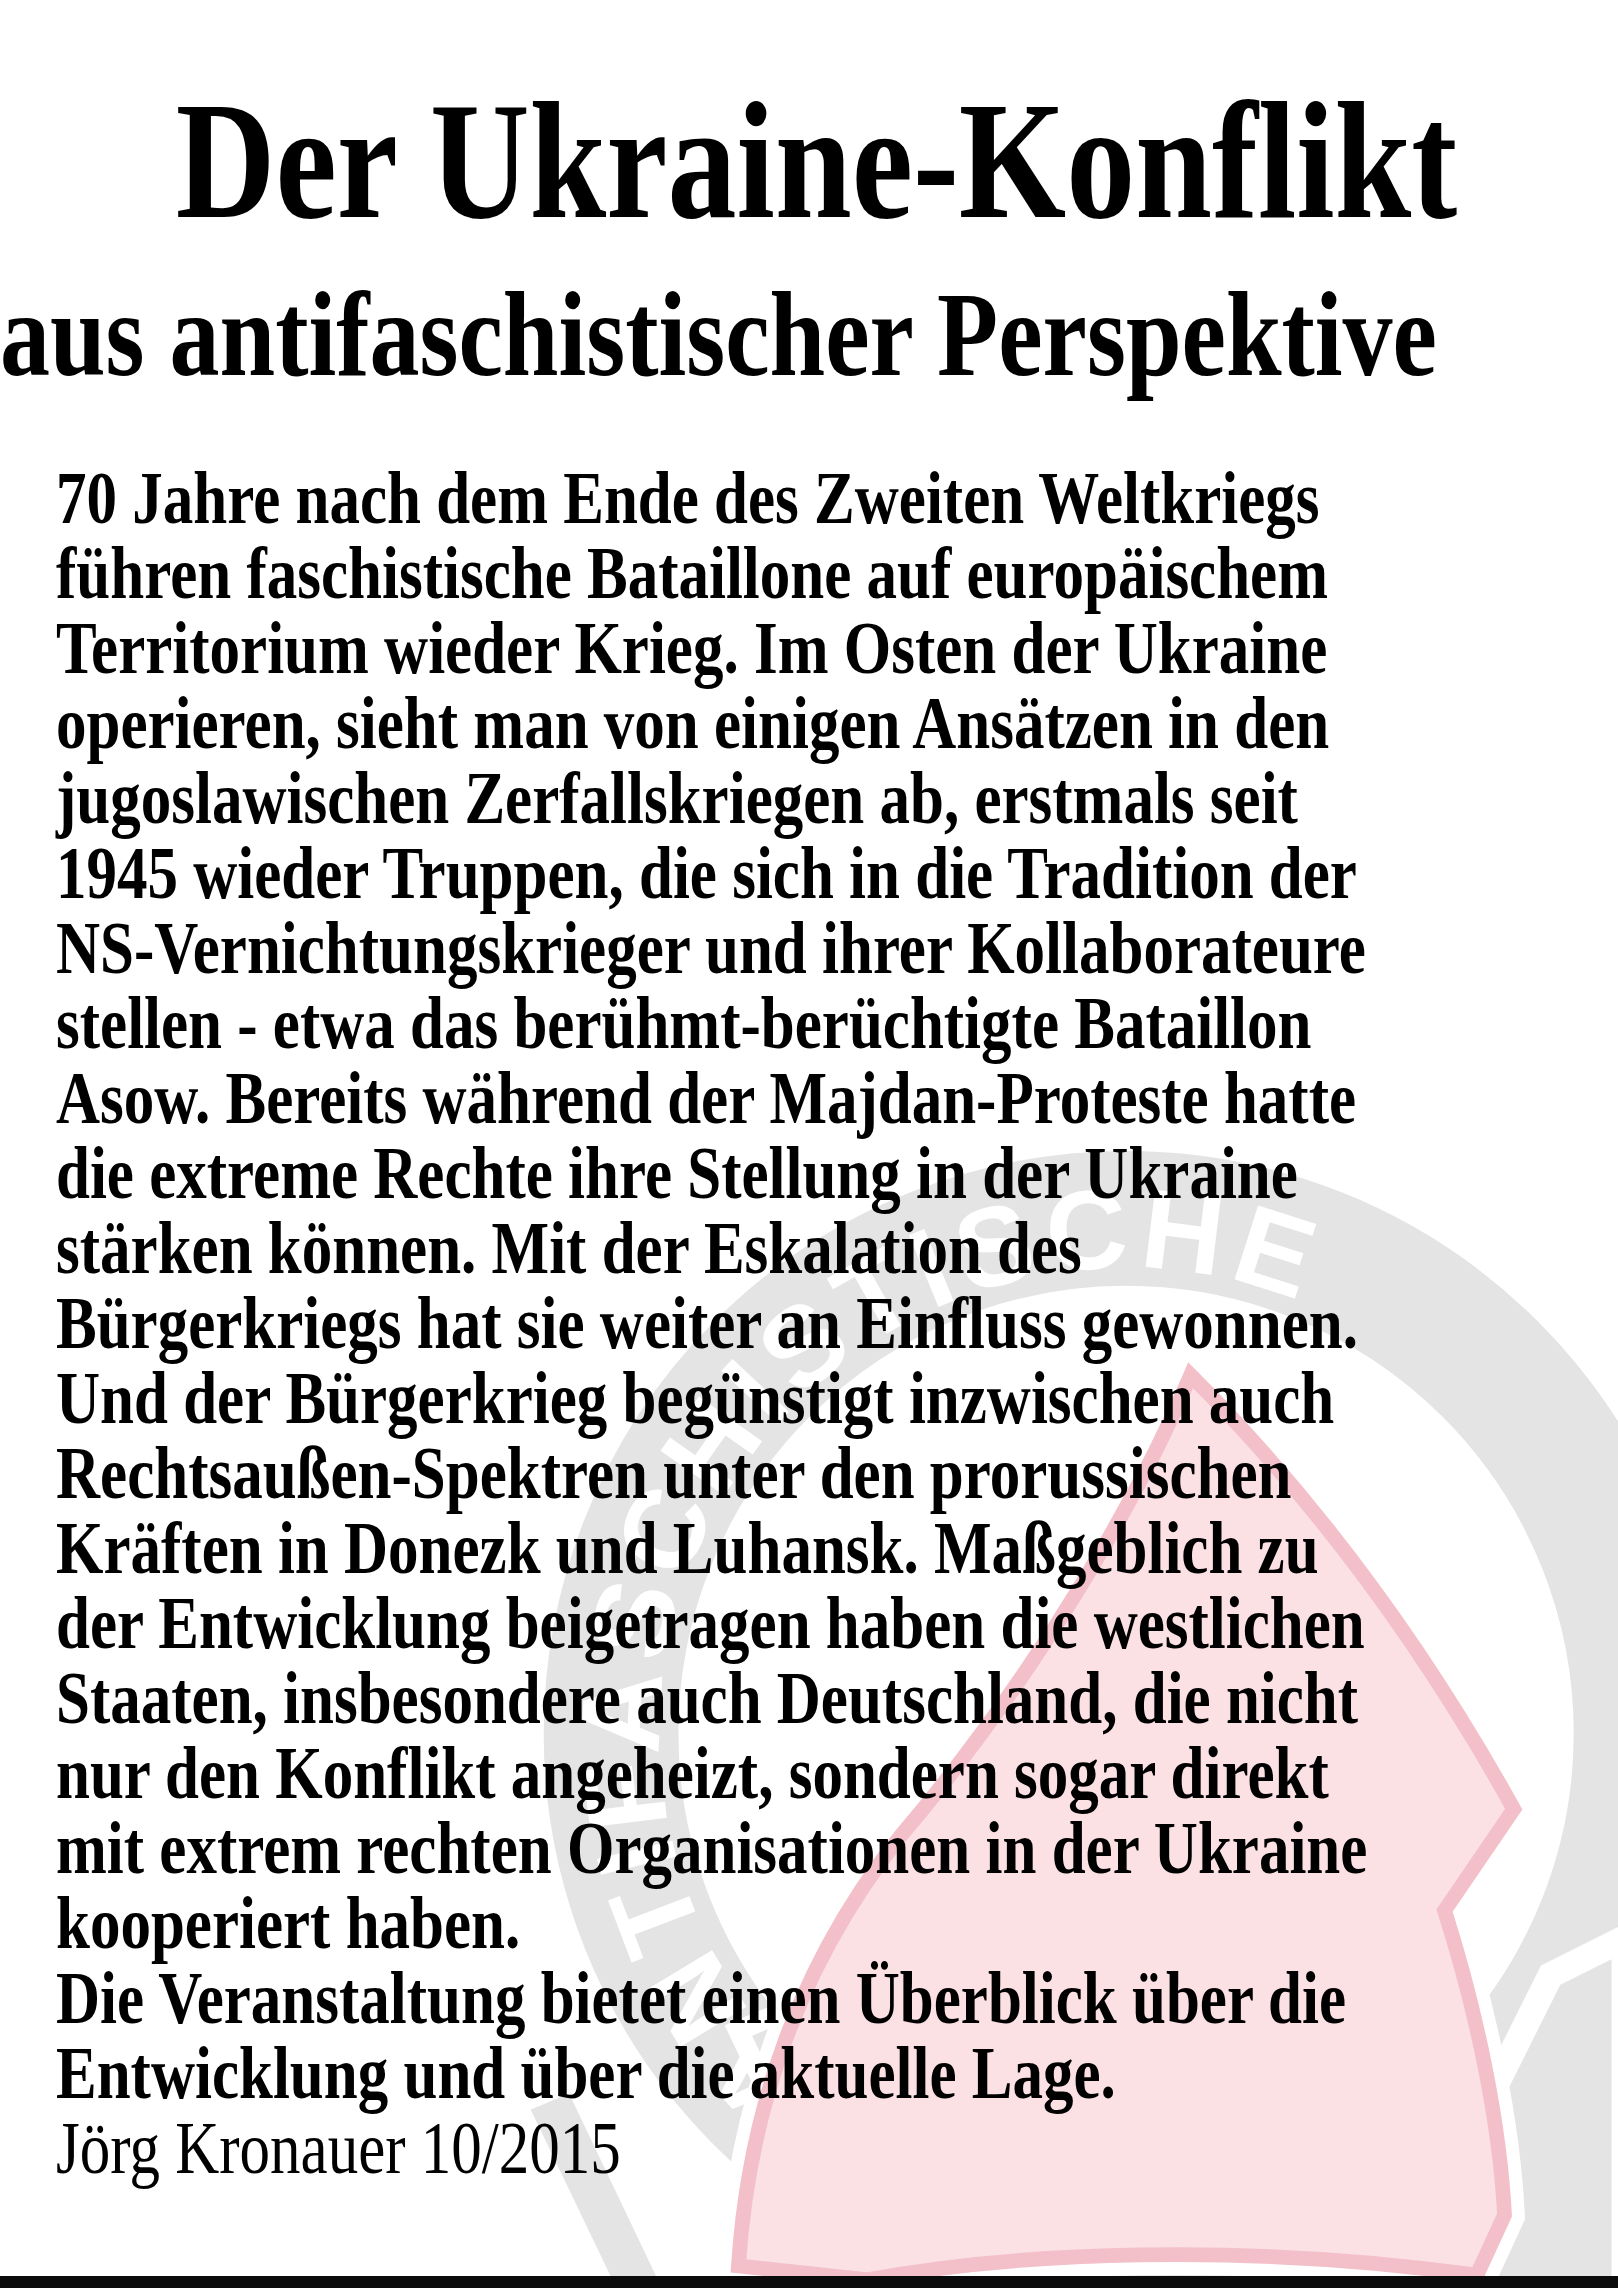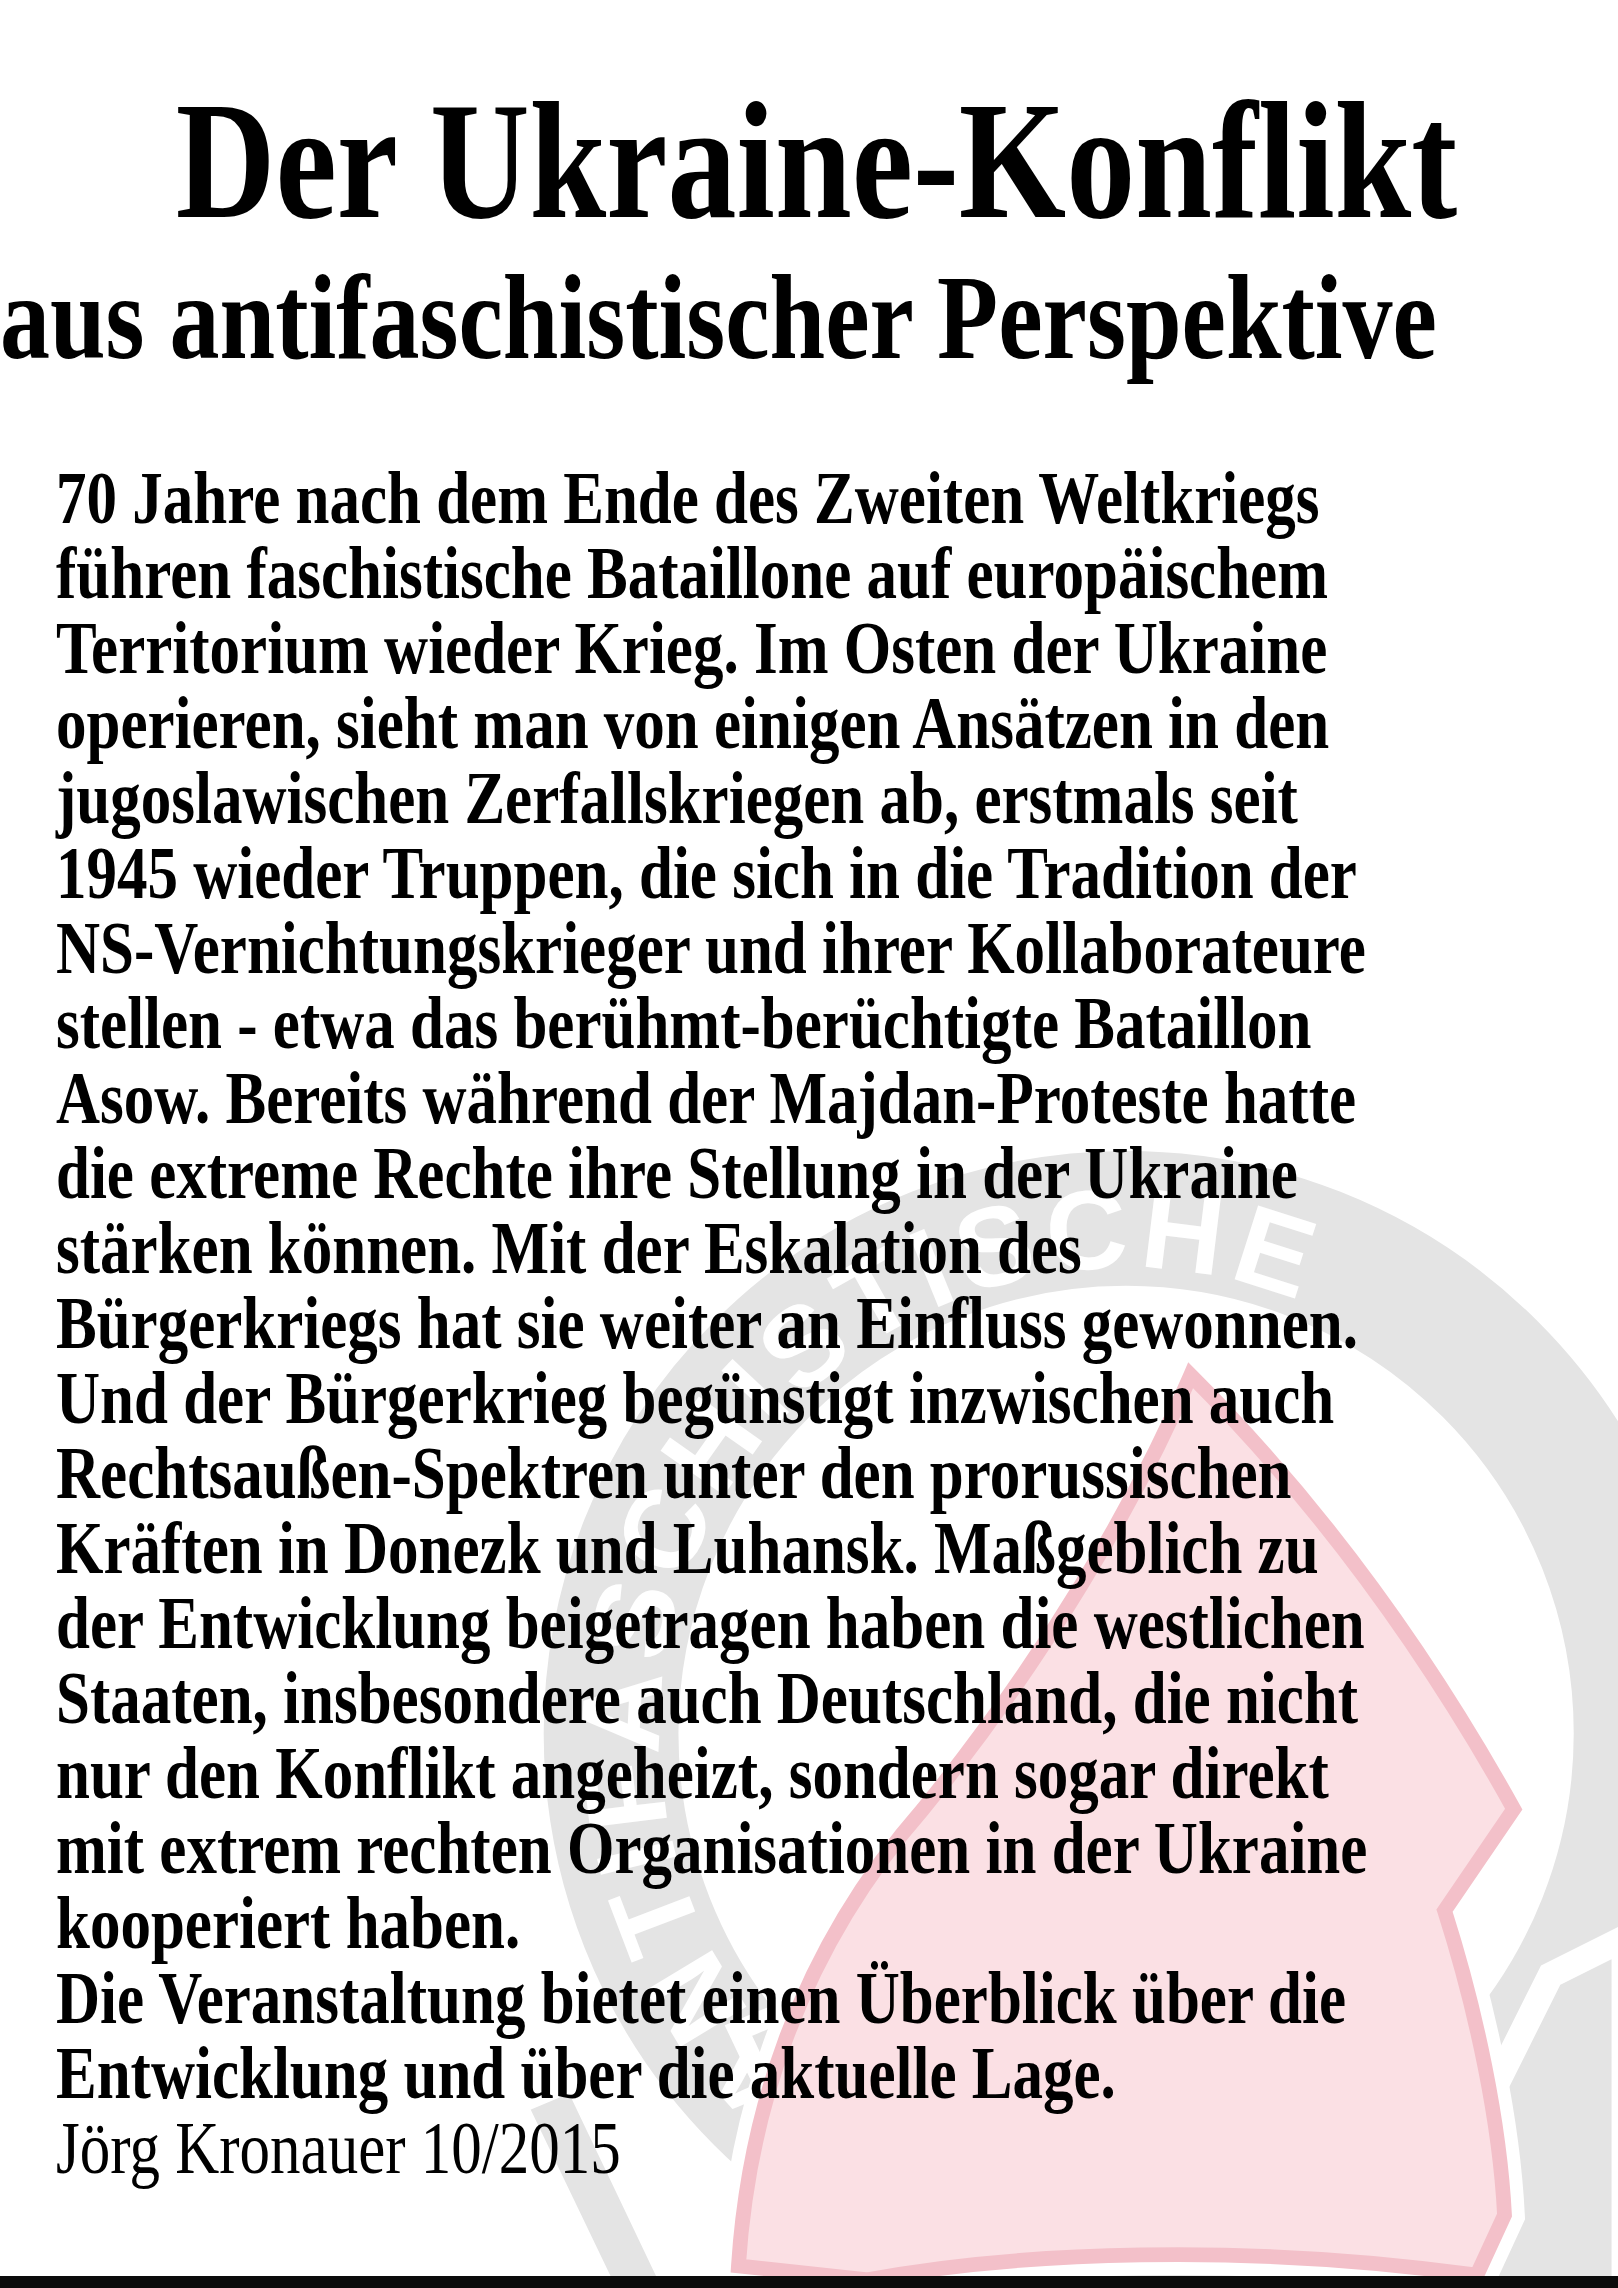--- a/index.html
+++ b/index.html
@@ -29,21 +29,21 @@
     padding-left:7px;
   }
   .title{
     margin:0;
     font-size:138px;font-weight:bold;color:#000;
     line-height:1.1;
     transform:scale(1,1.22);transform-origin:50% 50%;
     white-space:nowrap;
   }
   .subtitle-wrap{
-    position:absolute;left:0;top:263px;width:1326px;
+    position:absolute;left:0;top:280px;width:1326px;
     text-align:center;
   }
   .subtitle{
     margin:0;
     font-size:100px;font-weight:bold;color:#000;
     line-height:1.1;
     transform:scale(1,1.2);transform-origin:50% 50%;
     white-space:nowrap;
   }
   

